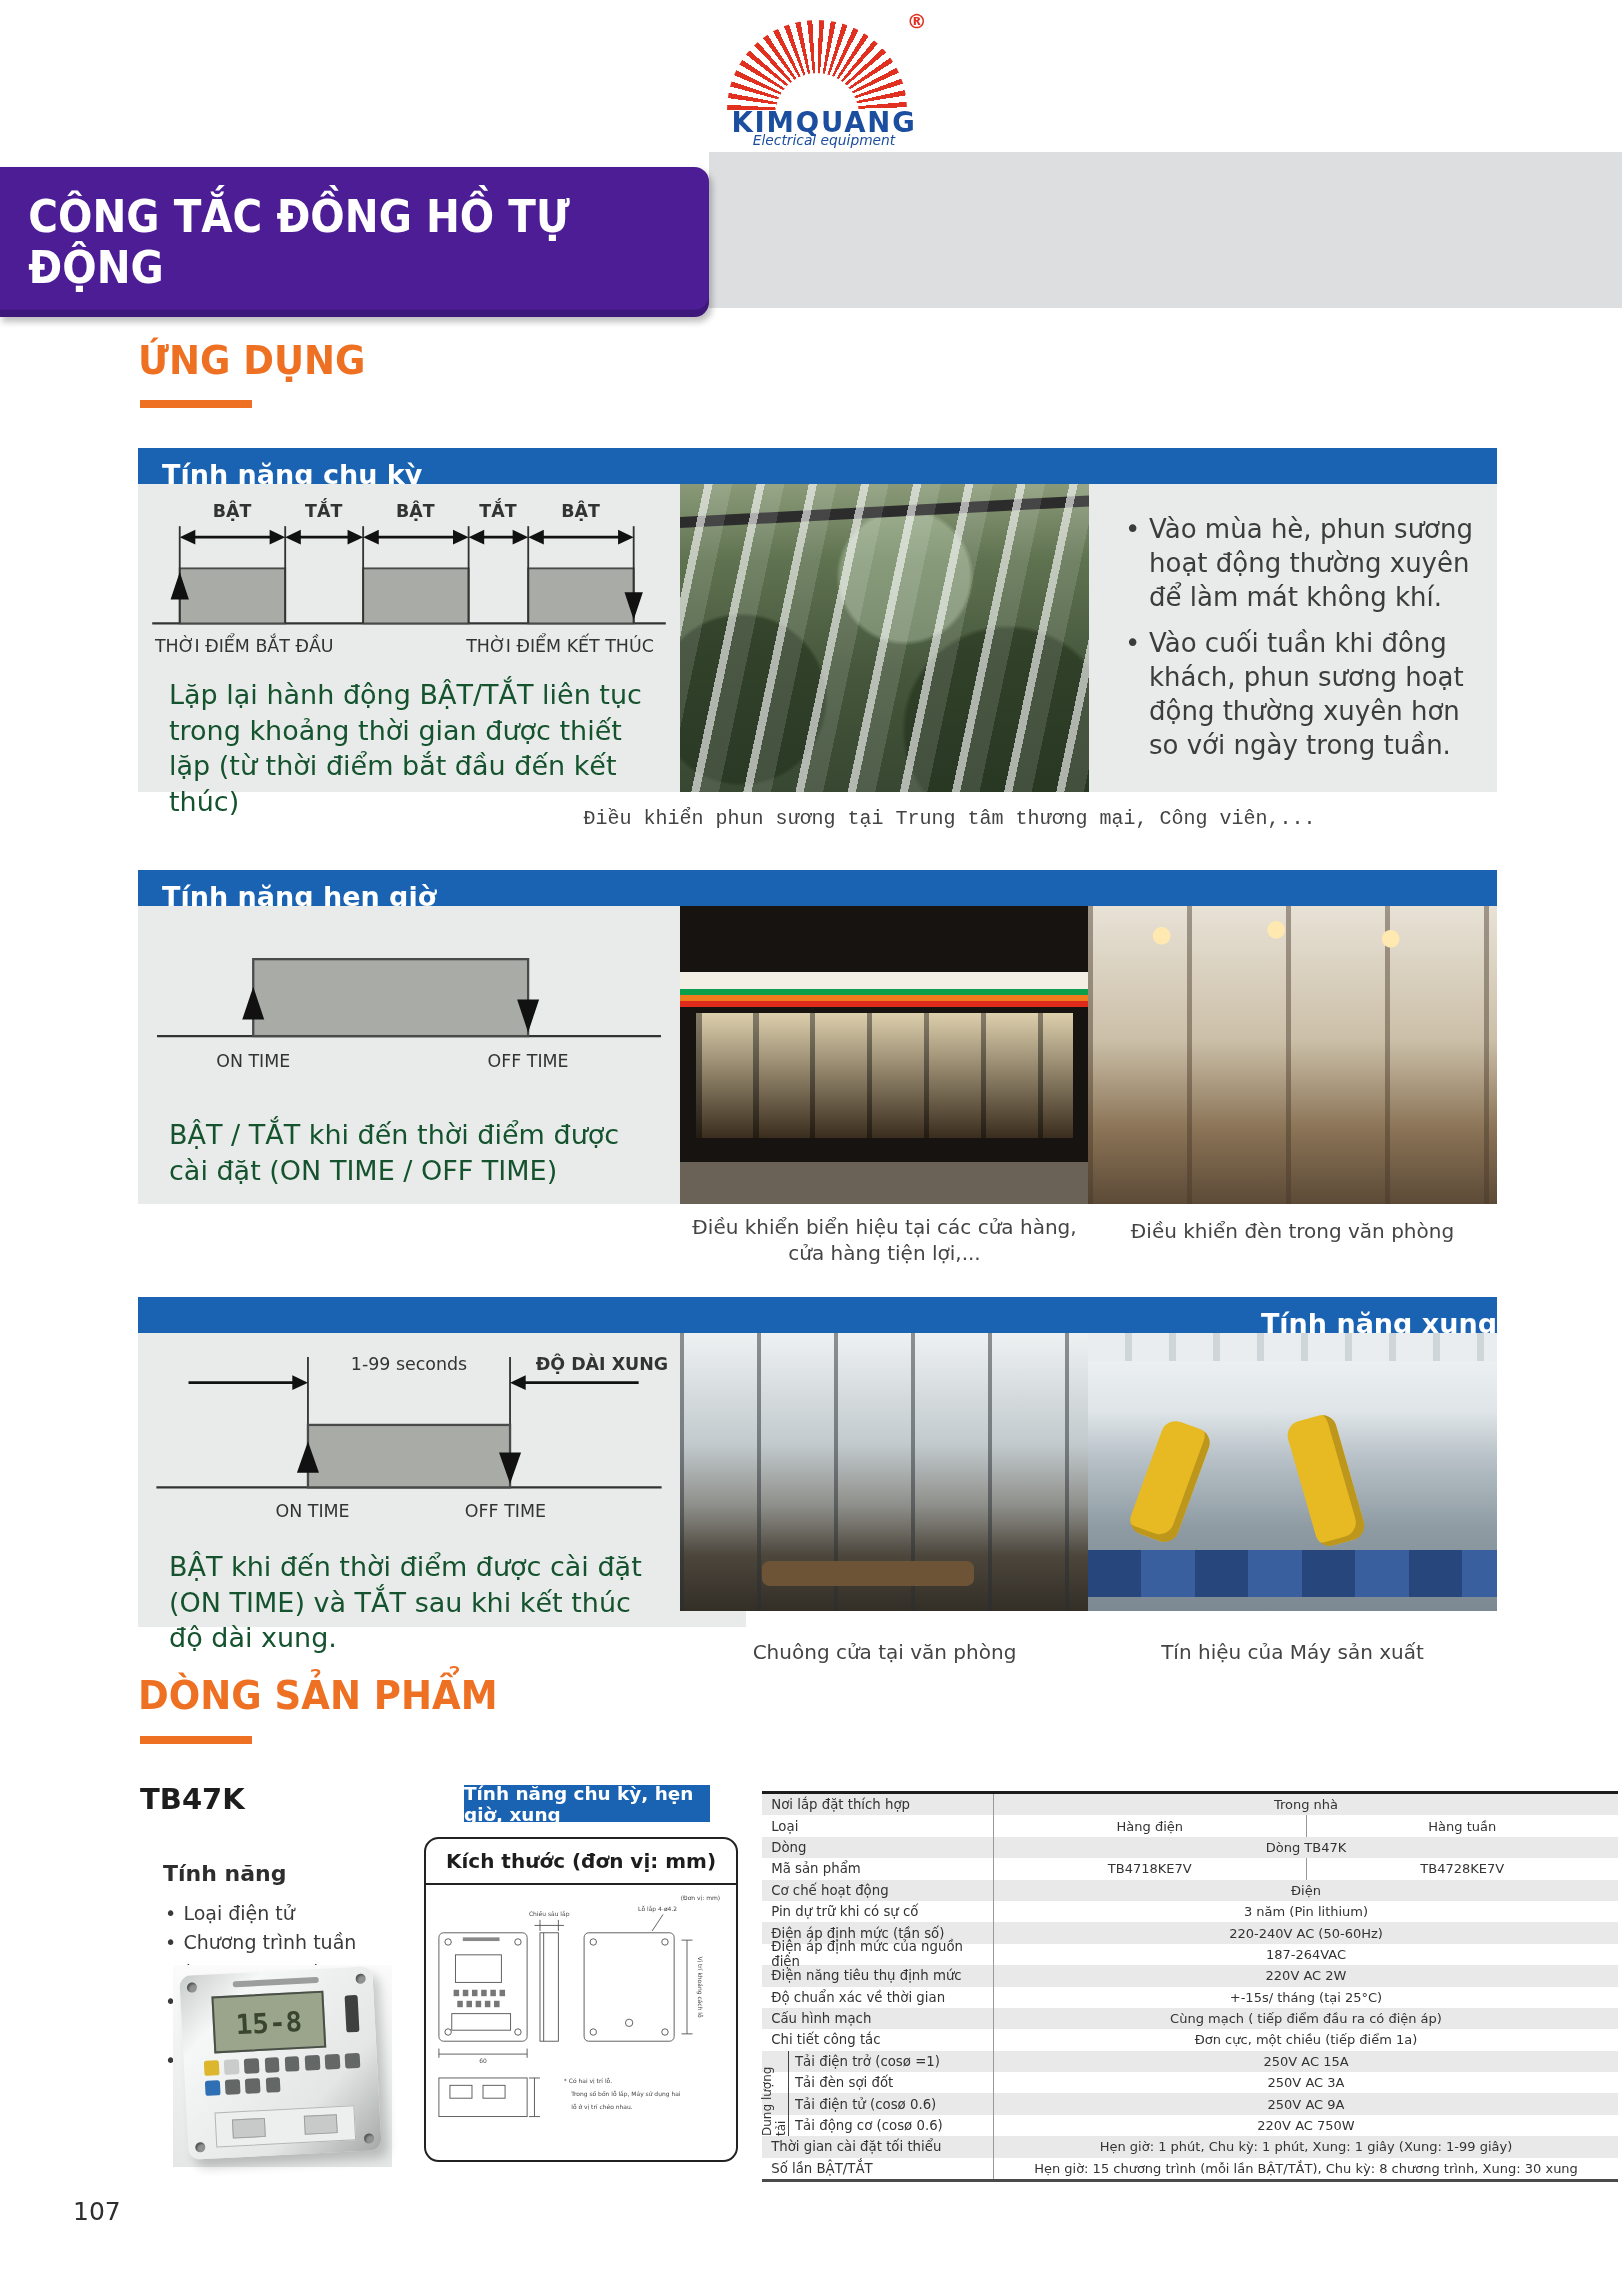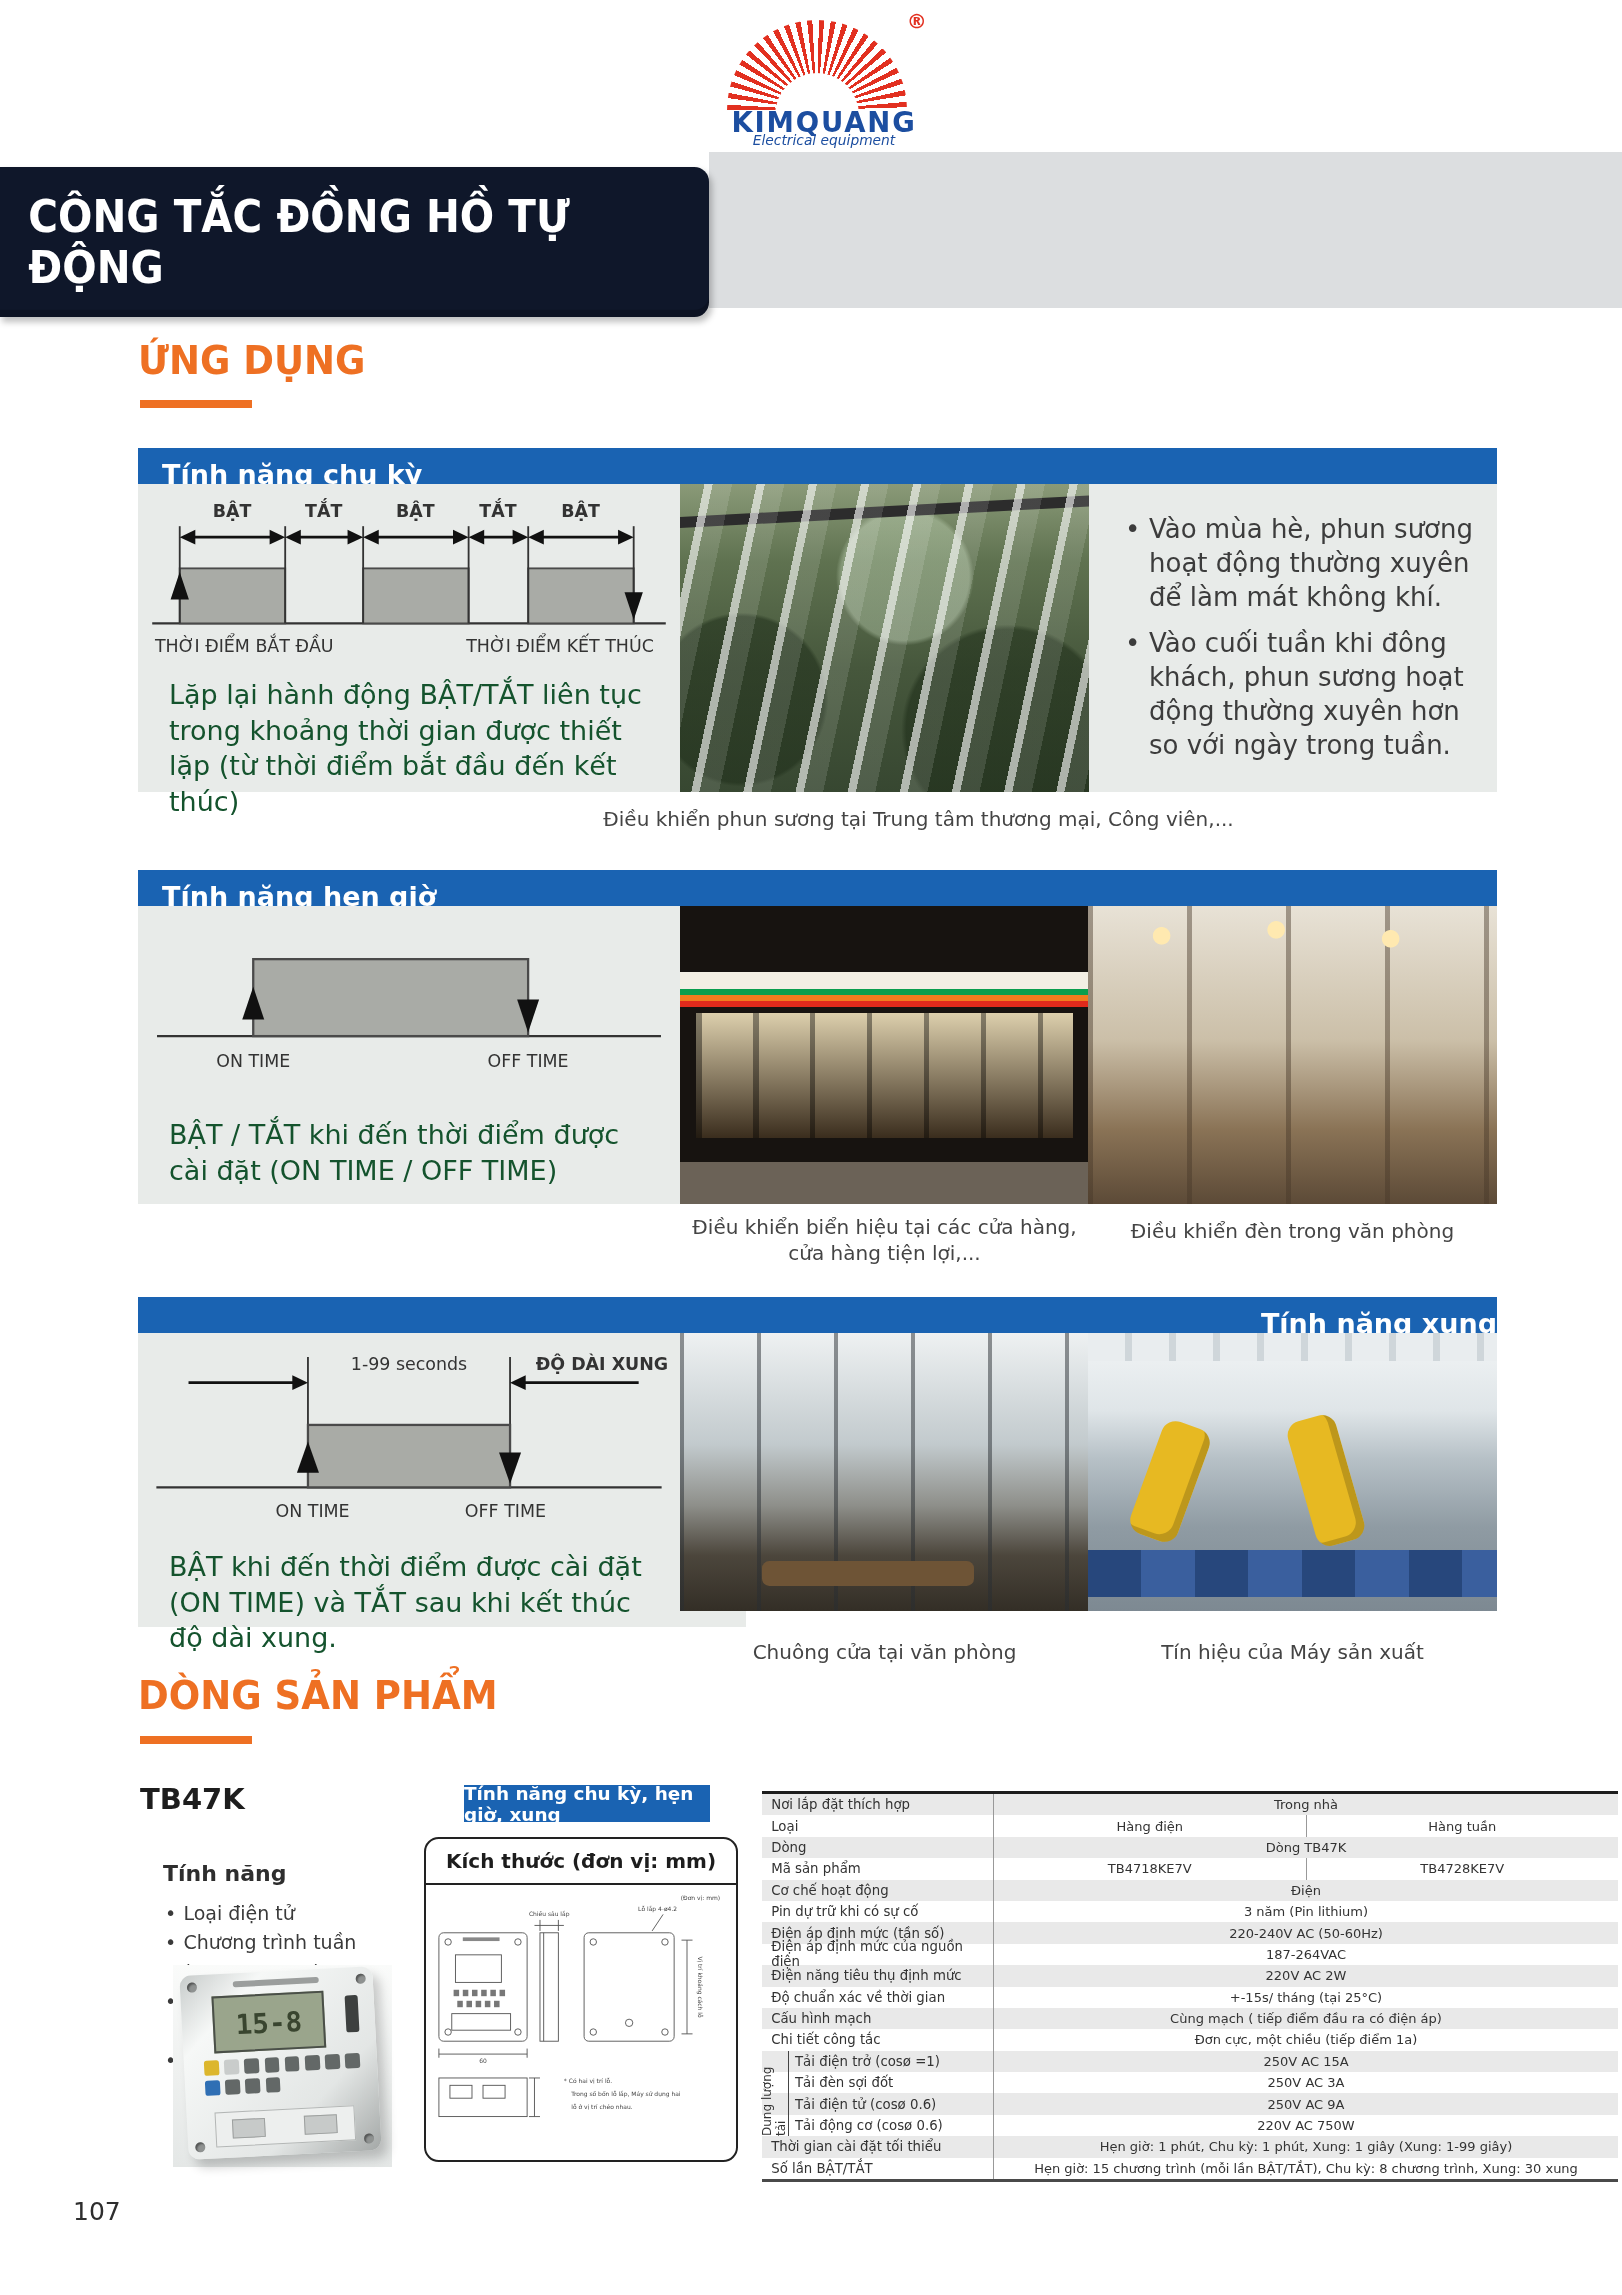--- a/index.html
+++ b/index.html
@@ -12,21 +12,21 @@
         background:repeating-conic-gradient(from -90deg at 50% 100%, #e23020 0deg 3.4deg, #ffffff 3.4deg 7.6deg);}
   .rays-core{position:absolute;left:61px;top:66px;width:84px;height:42px;border-radius:84px 84px 0 0;background:#fff;}
   .logo-reg{position:absolute;right:7.3px;top:1.8px;color:#e23020;font-size:20px;font-weight:bold;}
   .logo-brand{position:absolute;left:0;top:99px;width:220px;text-align:center;color:#1c4ea0;
               font-size:27.5px;font-weight:bold;letter-spacing:1.8px;}
   .logo-tag{position:absolute;left:0;top:125px;width:220px;text-align:center;color:#1c4ea0;
             font-size:13.8px;font-style:italic;}
 
   
   .gray-strip{position:absolute;left:709px;top:152px;width:914px;height:156px;background:#dcdee0;}
-  .title-bar{position:absolute;left:0;top:167px;width:709px;height:150px;background:#0f172a;
+  .title-bar{position:absolute;left:0;top:167px;width:709px;height:150px;background:#4c1d95;
              border-radius:0 14.7px 14.7px 0;box-shadow:inset 0 -7.3px 0 rgba(0,0,0,.18), 2.8px 4.6px 6.4px rgba(0,0,0,.25);
              display:flex;align-items:center;justify-content:center;}
   .title-bar span{color:#fff;font-size:44px;font-weight:bold;transform:scaleX(.92);letter-spacing:0;}
 
   
   .h-orange{position:absolute;color:#ee7023;font-size:39px;font-weight:bold;transform:scaleX(.95);transform-origin:left;}
   .h-underline{position:absolute;width:112px;height:8.3px;background:#ee7023;}
 
   
   .sec-bar{position:absolute;left:138px;width:1359px;height:52px;background:#1a63b2;
@@ -209,21 +209,21 @@
       <div class="bl">
           <span class="dot">•</span>
         <span>Vào mùa hè, phun sương hoạt động thường xuyên để làm mát không khí.</span>
         </div>
       <div class="bl">
           <span class="dot">•</span>
         <span>Vào cuối tuần khi đông khách, phun sương hoạt động thường xuyên hơn so với ngày trong tuần.</span>
         </div>
     </div>
   </div>
-  <div class="caption" style="left:551px;top:806px;width:735px;">Điều khiển phun sương tại Trung tâm thương mại, Công viên,...</div>
+  <div class="caption" style="left:582px;top:806px;width:735px;font-family:Liberation Mono, monospace;">Điều khiển phun sương tại Trung tâm thương mại, Công viên,...</div>
 
   <div class="sec-bar" style="top:854px;">
     <span>Tính năng hẹn giờ</span>
   </div>
   <div class="panel" style="left:138px;top:906px;width:542px;height:298px;">
     <svg width="542" height="197" viewBox="0 0 590 215">
       <line x1="20" y1="142" x2="570" y2="142" stroke="#333" stroke-width="2.5"></line>
       <rect x="125" y="58" width="300" height="84" fill="#a9aba6" stroke="#4a4a4a" stroke-width="2.5"></rect>
       <g fill="#111">
         <polygon points="125,88 113,124 137,124"></polygon>

